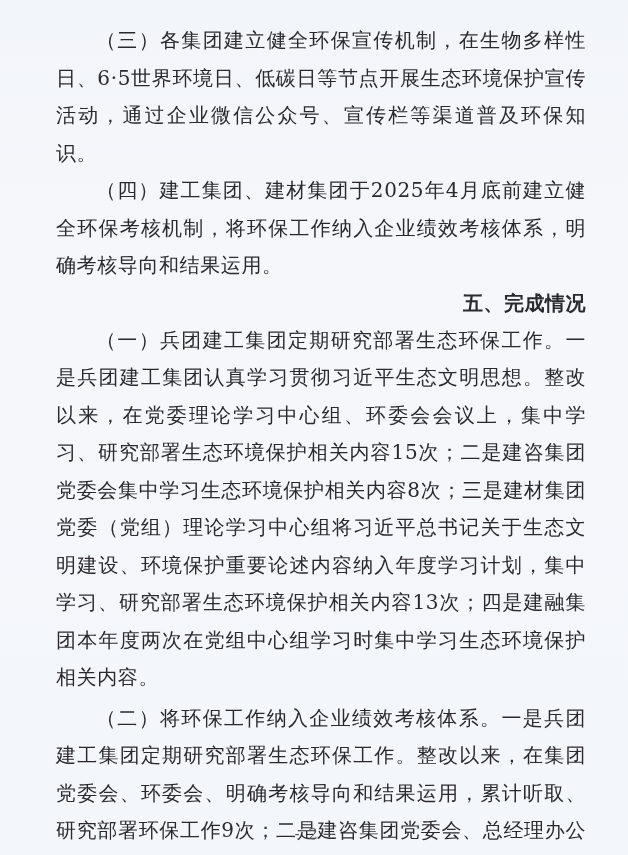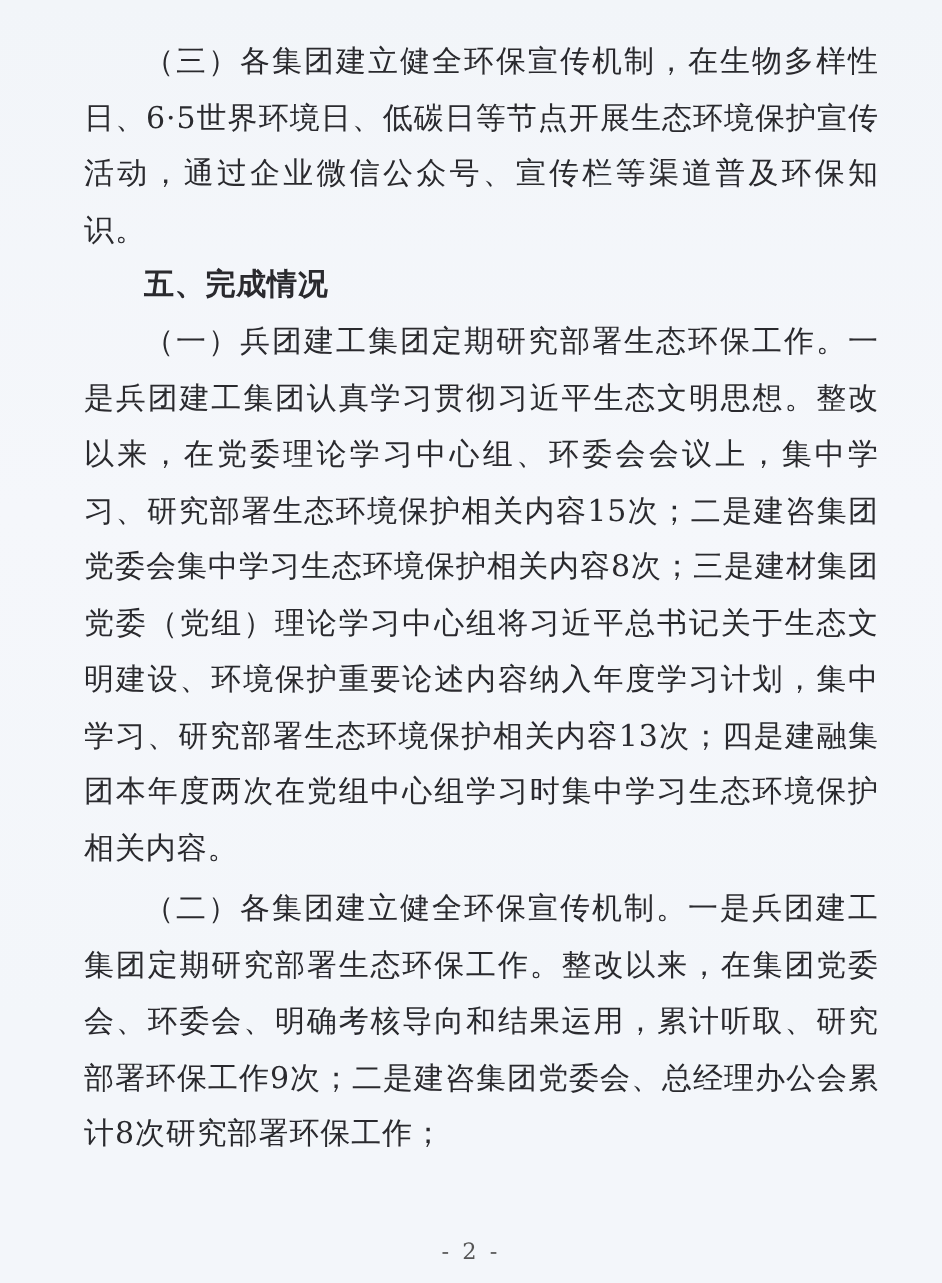--- a/index.html
+++ b/index.html
@@ -37,20 +37,21 @@
     word-break: break-all;
   }
   .heading {
     margin: 0;
     font-family: Liberation Serif, serif;
     font-weight: bold;
     font-size: 20px;
     line-height: 37px;
     text-indent: 2em;
     letter-spacing: 0.5px;
+    text-align: right;
   }
   .b {
     font-family: "DejaVu Sans", "Liberation Sans", sans-serif;
     font-weight: normal;
   }
   .page-number {
     position: absolute;
     left: 0;
     width: 628px;
     top: 825px;
@@ -61,27 +62,28 @@
   }
 </style>
 </head>
 <body>
 
 <div class="page">
   <div class="content">
 
     <p class="para">（三）各集团建立健全环保宣传机制，在生物多样性日、6·5世界环境日、低碳日等节点开展生态环境保护宣传活动，通过企业微信公众号、宣传栏等渠道普及环保知识。</p>
 
+    <p class="para">（四）建工集团、建材集团于2025年4月底前建立健全环保考核机制，将环保工作纳入企业绩效考核体系，明确考核导向和结果运用。</p>
 
     <p class="heading">五、完成情况</p>
 
     <p class="para">
       <span>（一）兵团建工集团定期研究部署生态环保工作。</span><span class="b">一是</span><span>兵团建工集团认真学习贯彻习近平生态文明思想。整改以来，在党委理论学习中心组、环委会会议上，集中学习、研究部署生态环境保护相关内容15次；</span><span class="b">二是</span><span>建咨集团党委会集中学习生态环境保护相关内容8次；</span><span class="b">三是</span><span>建材集团党委（党组）理论学习中心组将习近平总书记关于生态文明建设、环境保护重要论述内容纳入年度学习计划，集中学习、研究部署生态环境保护相关内容13次；</span><span class="b">四是</span><span>建融集团本年度两次在党组中心组学习时集中学习生态环境保护相关内容。</span>
     </p>
 
     <p class="para" style="margin-top:3px;">
-      <span>（二）各集团建立健全环保宣传机制。</span><span class="b">一是</span><span>兵团建工集团定期研究部署生态环保工作。整改以来，在集团党委会、环委会、明确考核导向和结果运用，累计听取、研究部署环保工作9次；</span><span class="b">二是</span><span>建咨集团党委会、总经理办公会累计8次研究部署环保工作；</span>
+      <span>（二）将环保工作纳入企业绩效考核体系。</span><span class="b">一是</span><span>兵团建工集团定期研究部署生态环保工作。整改以来，在集团党委会、环委会、明确考核导向和结果运用，累计听取、研究部署环保工作9次；</span><span class="b">二是</span><span>建咨集团党委会、总经理办公会累计8次研究部署环保工作；</span>
     </p>
 
   </div>
 
   <div class="page-number">- 2 -</div>
 </div>
 
 </body></html>

